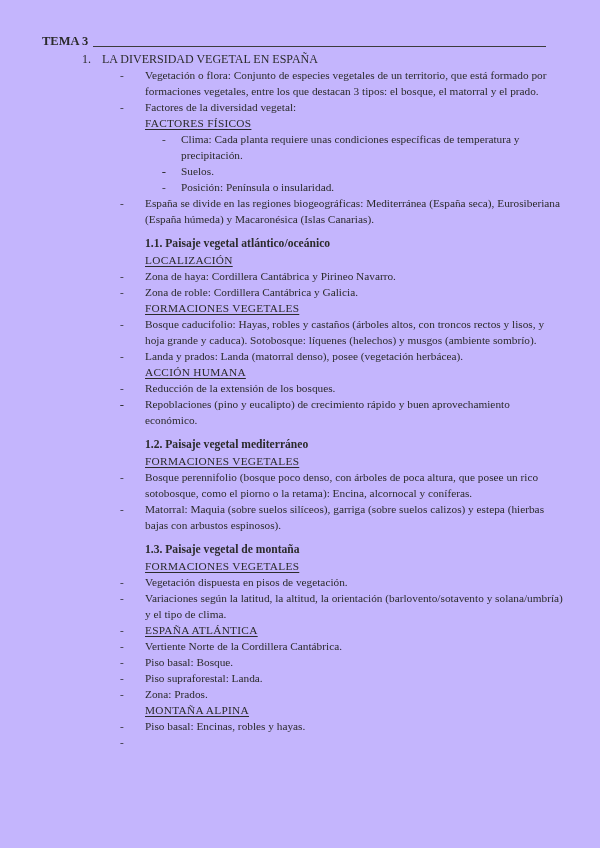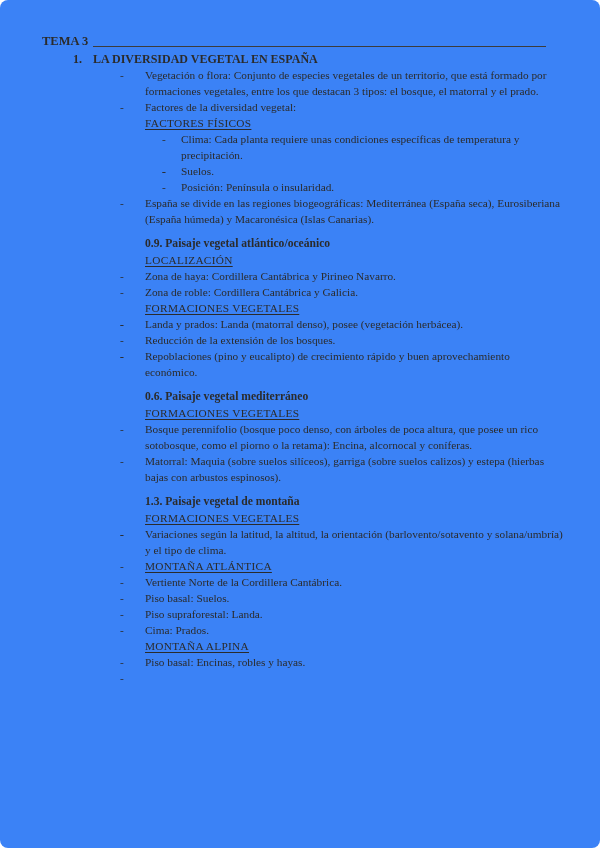--- a/index.html
+++ b/index.html
@@ -7,24 +7,23 @@
   body {
     background: #ffffff;
     font-family: "Liberation Serif", serif;
     color: #2b2b2b;
     -webkit-font-smoothing: antialiased;
   }
   .page {
     position: relative;
     width: 600px;
     height: 848px;
-    background: #3b82f6;
+    background: #c4b5fd;
     padding: 31px 36px 20px 42px;
     overflow: hidden;
-    border-radius: 8px;
   }
   
   .doc-header {
     display: flex;
     align-items: flex-end;
     height: 17px;
   }
   .doc-header .tema {
     font-weight: bold;
     font-size: 12.5px;
@@ -35,22 +34,22 @@
     flex: 1 1 auto;
     height: 0;
     border-bottom: 1.4px solid #3c3c3c;
     margin-left: 5px;
     margin-right: 18px;
     margin-bottom: 1px;
   }
   
   .main-title {
     margin-top: 3px;
-    margin-left: 31px;
-    font-weight: bold;
+    margin-left: 40px;
+    font-weight: normal;
     font-size: 12px;
     line-height: 16px;
   }
   .main-title .num { display: inline-block; width: 20px; }
   
   .body-blocks { margin-top: 0; font-size: 11.3px; line-height: 16px; }
   .blk { position: relative; }
   .blk.b1 { padding-left: 103px; }
   .blk.b1 > .dash { position: absolute; left: 78px; top: 0; }
   .blk.b2 { padding-left: 139px; }
@@ -84,44 +83,45 @@
 
   <div class="body-blocks" id="blocks">
       <div class="blk b1"><span class="dash">-</span><span class="txt">Vegetación o flora: Conjunto de especies vegetales de un territorio, que está formado por formaciones vegetales, entre los que destacan 3 tipos: el bosque, el matorral y el prado.</span></div>
       <div class="blk b1"><span class="dash">-</span><span class="txt">Factores de la diversidad vegetal:</span></div>
       <div class="blk h"><span class="u">FACTORES FÍSICOS</span></div>
       <div class="blk b2"><span class="dash">-</span><span class="txt">Clima: Cada planta requiere unas condiciones específicas de temperatura y precipitación.</span></div>
       <div class="blk b2"><span class="dash">-</span></div>
       <div class="blk b2"><span class="dash">-</span><span class="txt">Suelos.</span></div>
       <div class="blk b2"><span class="dash">-</span><span class="txt">Posición: Península o insularidad.</span></div>
       <div class="blk b1"><span class="dash">-</span><span class="txt">España se divide en las regiones biogeográficas: Mediterránea (España seca), Eurosiberiana (España húmeda) y Macaronésica (Islas Canarias).</span></div>
-      <div class="blk st">0.9. Paisaje vegetal atlántico/oceánico</div>
+      <div class="blk st">1.1. Paisaje vegetal atlántico/oceánico</div>
       <div class="blk h"><span class="u">LOCALIZACIÓN</span></div>
       <div class="blk b1"><span class="dash">-</span><span class="txt">Zona de haya: Cordillera Cantábrica y Pirineo Navarro.</span></div>
       <div class="blk b1"><span class="dash">-</span><span class="txt">Zona de roble: Cordillera Cantábrica y Galicia.</span></div>
       <div class="blk h"><span class="u">FORMACIONES VEGETALES</span></div>
-      <div class="blk b1"><span class="dash">-</span></div>
+      <div class="blk b1"><span class="dash">-</span><span class="txt">Bosque caducifolio: Hayas, robles y castaños (árboles altos, con troncos rectos y lisos, y hoja grande y caduca). Sotobosque: líquenes (helechos) y musgos (ambiente sombrío).</span></div>
       <div class="blk b1"><span class="dash">-</span><span class="txt">Landa y prados: Landa (matorral denso), posee (vegetación herbácea).</span></div>
+      <div class="blk h"><span class="u">ACCIÓN HUMANA</span></div>
       <div class="blk b1"><span class="dash">-</span><span class="txt">Reducción de la extensión de los bosques.</span></div>
       <div class="blk b1"><span class="dash">-</span></div>
       <div class="blk b1"><span class="dash">-</span><span class="txt">Repoblaciones (pino y eucalipto) de crecimiento rápido y buen aprovechamiento económico.</span></div>
-      <div class="blk st">0.6. Paisaje vegetal mediterráneo</div>
+      <div class="blk st">1.2. Paisaje vegetal mediterráneo</div>
       <div class="blk h"><span class="u">FORMACIONES VEGETALES</span></div>
       <div class="blk b1"><span class="dash">-</span><span class="txt">Bosque perennifolio (bosque poco denso, con árboles de poca altura, que posee un rico sotobosque, como el piorno o la retama): Encina, alcornocal y coníferas.</span></div>
       <div class="blk b1"><span class="dash">-</span><span class="txt">Matorral: Maquia (sobre suelos silíceos), garriga (sobre suelos calizos) y estepa (hierbas bajas con arbustos espinosos).</span></div>
       <div class="blk st">1.3. Paisaje vegetal de montaña</div>
       <div class="blk h"><span class="u">FORMACIONES VEGETALES</span></div>
-      <div class="blk b1"><span class="dash">-</span></div>
+      <div class="blk b1"><span class="dash">-</span><span class="txt">Vegetación dispuesta en pisos de vegetación.</span></div>
       <div class="blk b1"><span class="dash">-</span><span class="txt">Variaciones según la latitud, la altitud, la orientación (barlovento/sotavento y solana/umbría) y el tipo de clima.</span></div>
       <div class="blk b1"><span class="dash">-</span></div>
-      <div class="blk h"><span class="u">MONTAÑA ATLÁNTICA</span></div>
+      <div class="blk h"><span class="u">ESPAÑA ATLÁNTICA</span></div>
       <div class="blk b1"><span class="dash">-</span><span class="txt">Vertiente Norte de la Cordillera Cantábrica.</span></div>
-      <div class="blk b1"><span class="dash">-</span><span class="txt">Piso basal: Suelos.</span></div>
+      <div class="blk b1"><span class="dash">-</span><span class="txt">Piso basal: Bosque.</span></div>
       <div class="blk b1"><span class="dash">-</span><span class="txt">Piso supraforestal: Landa.</span></div>
-      <div class="blk b1"><span class="dash">-</span><span class="txt">Cima: Prados.</span></div>
+      <div class="blk b1"><span class="dash">-</span><span class="txt">Zona: Prados.</span></div>
       <div class="blk h"><span class="u">MONTAÑA ALPINA</span></div>
       <div class="blk b1"><span class="dash">-</span><span class="txt">Piso basal: Encinas, robles y hayas.</span></div>
       <div class="blk b1">
         <span class="dash">-</span>
       </div>
     </div>
 
 </div>
 
 </body></html>

